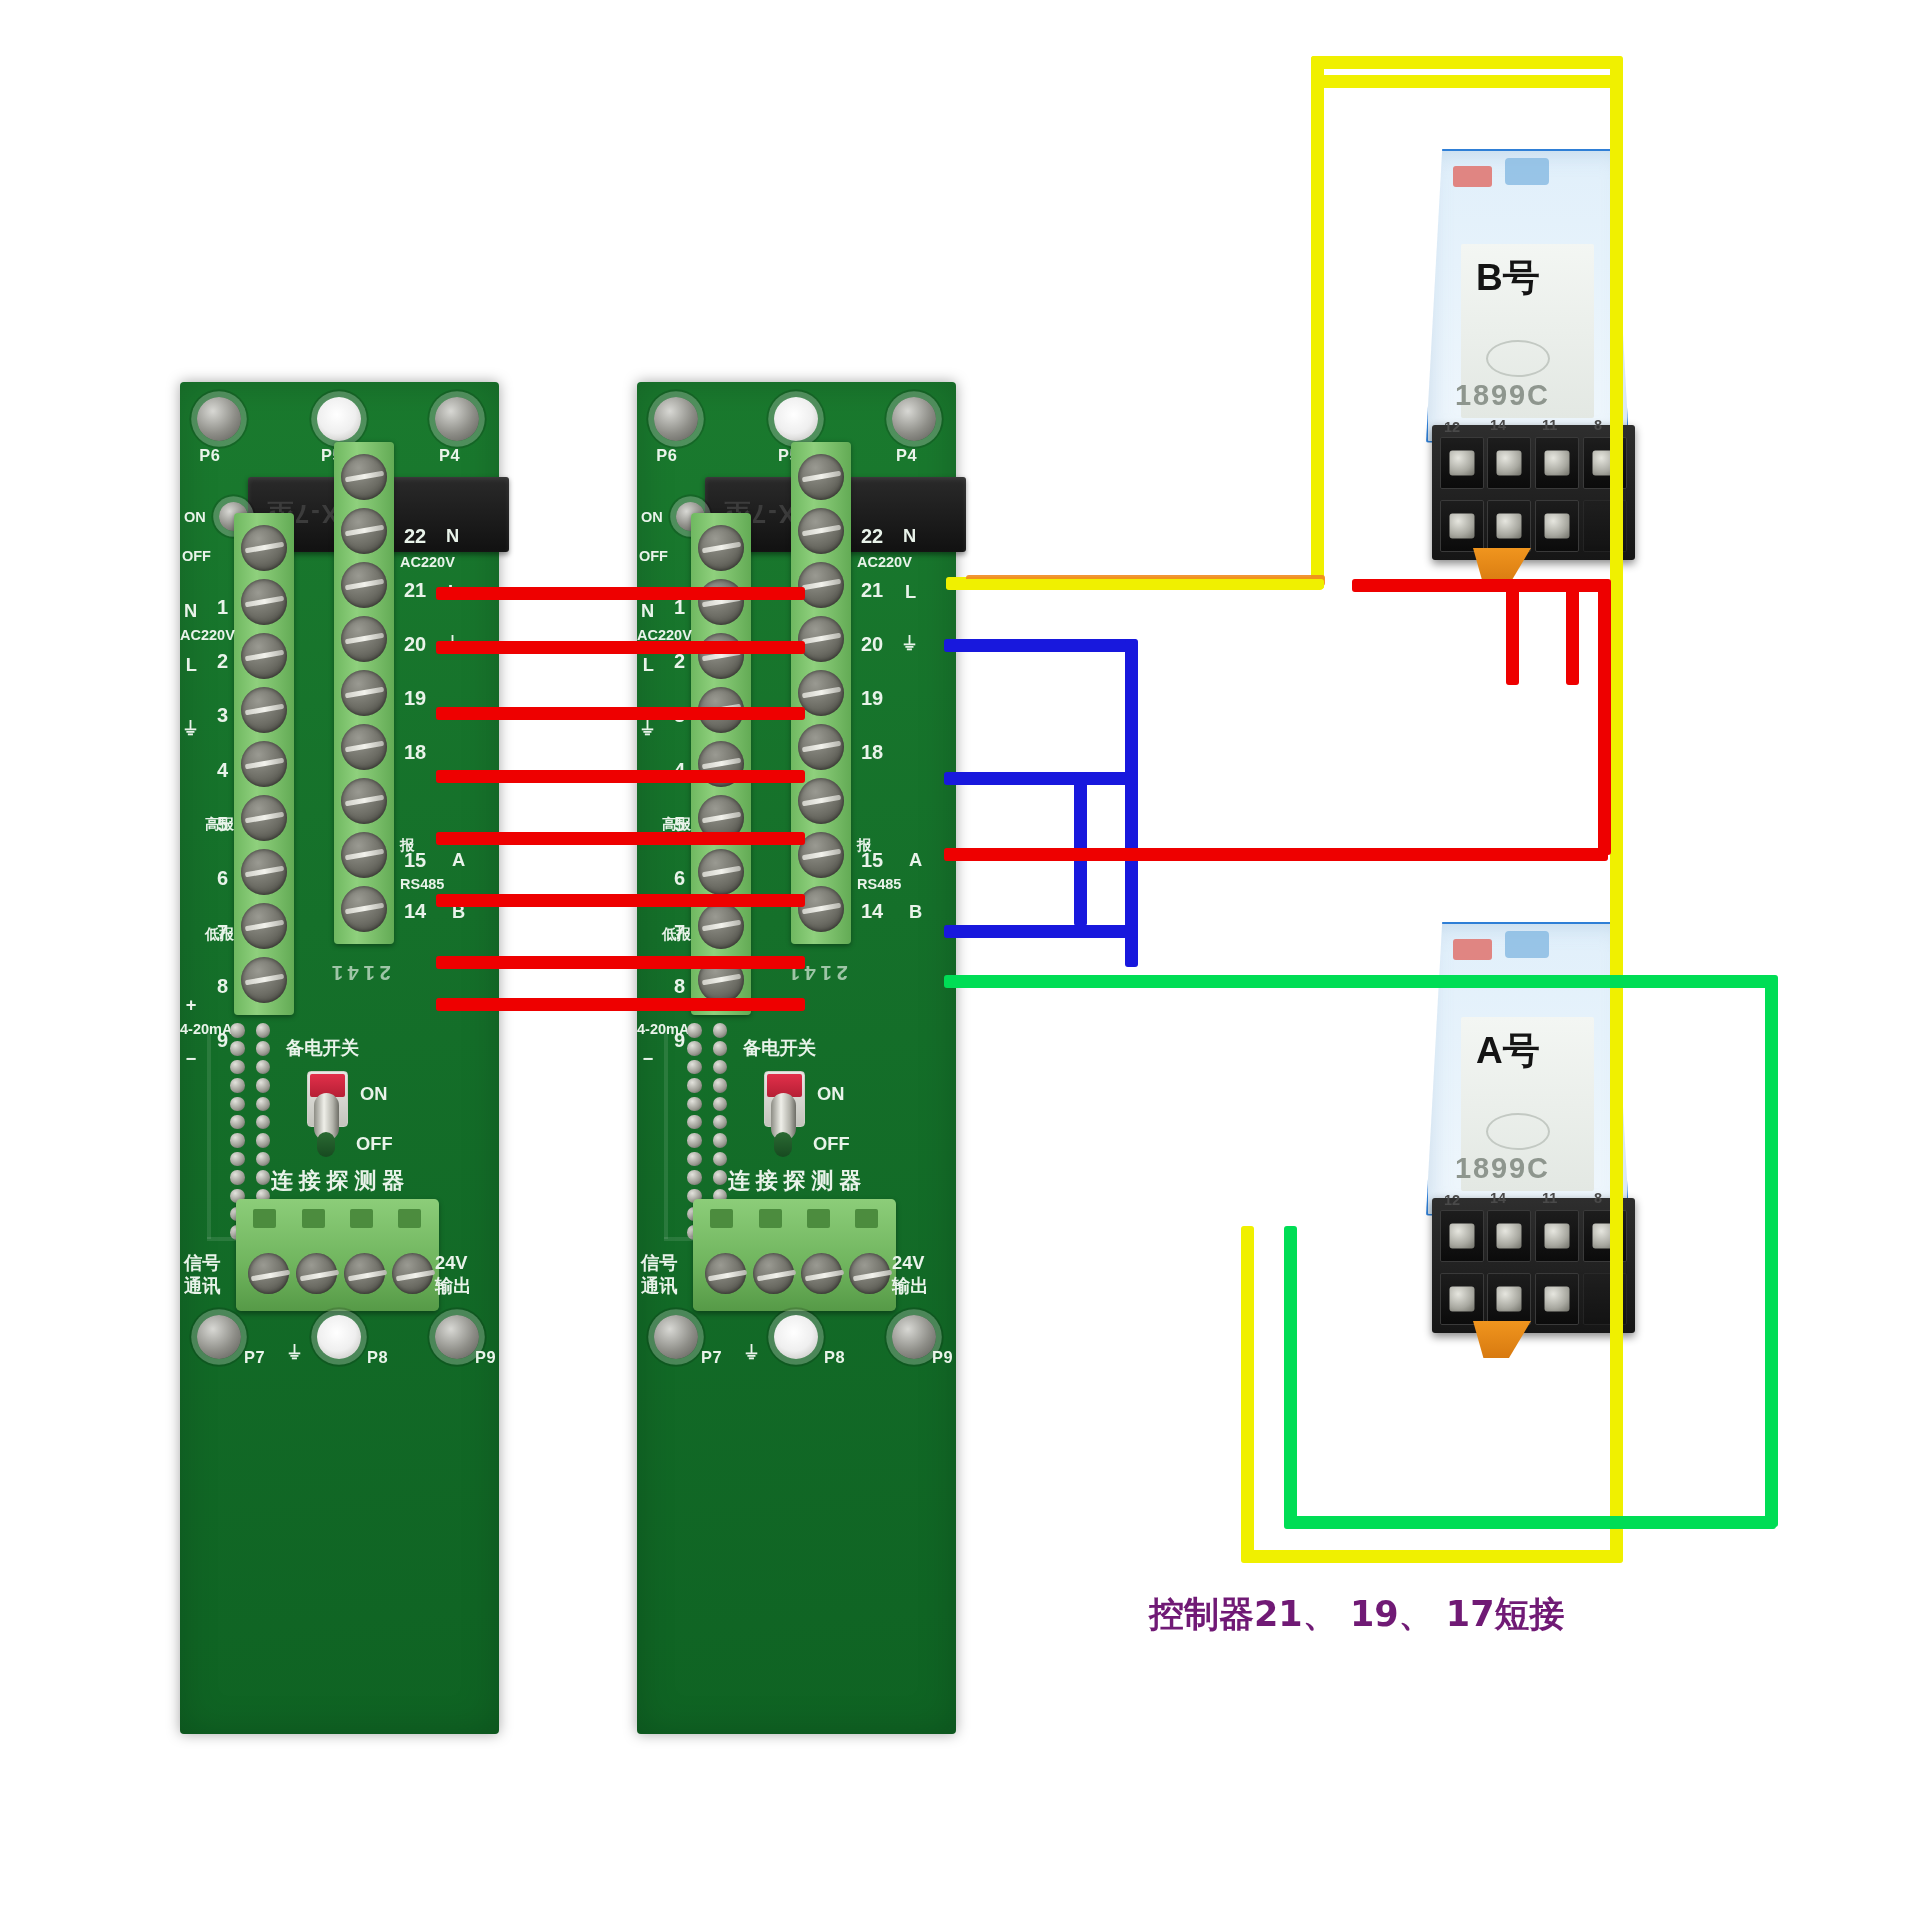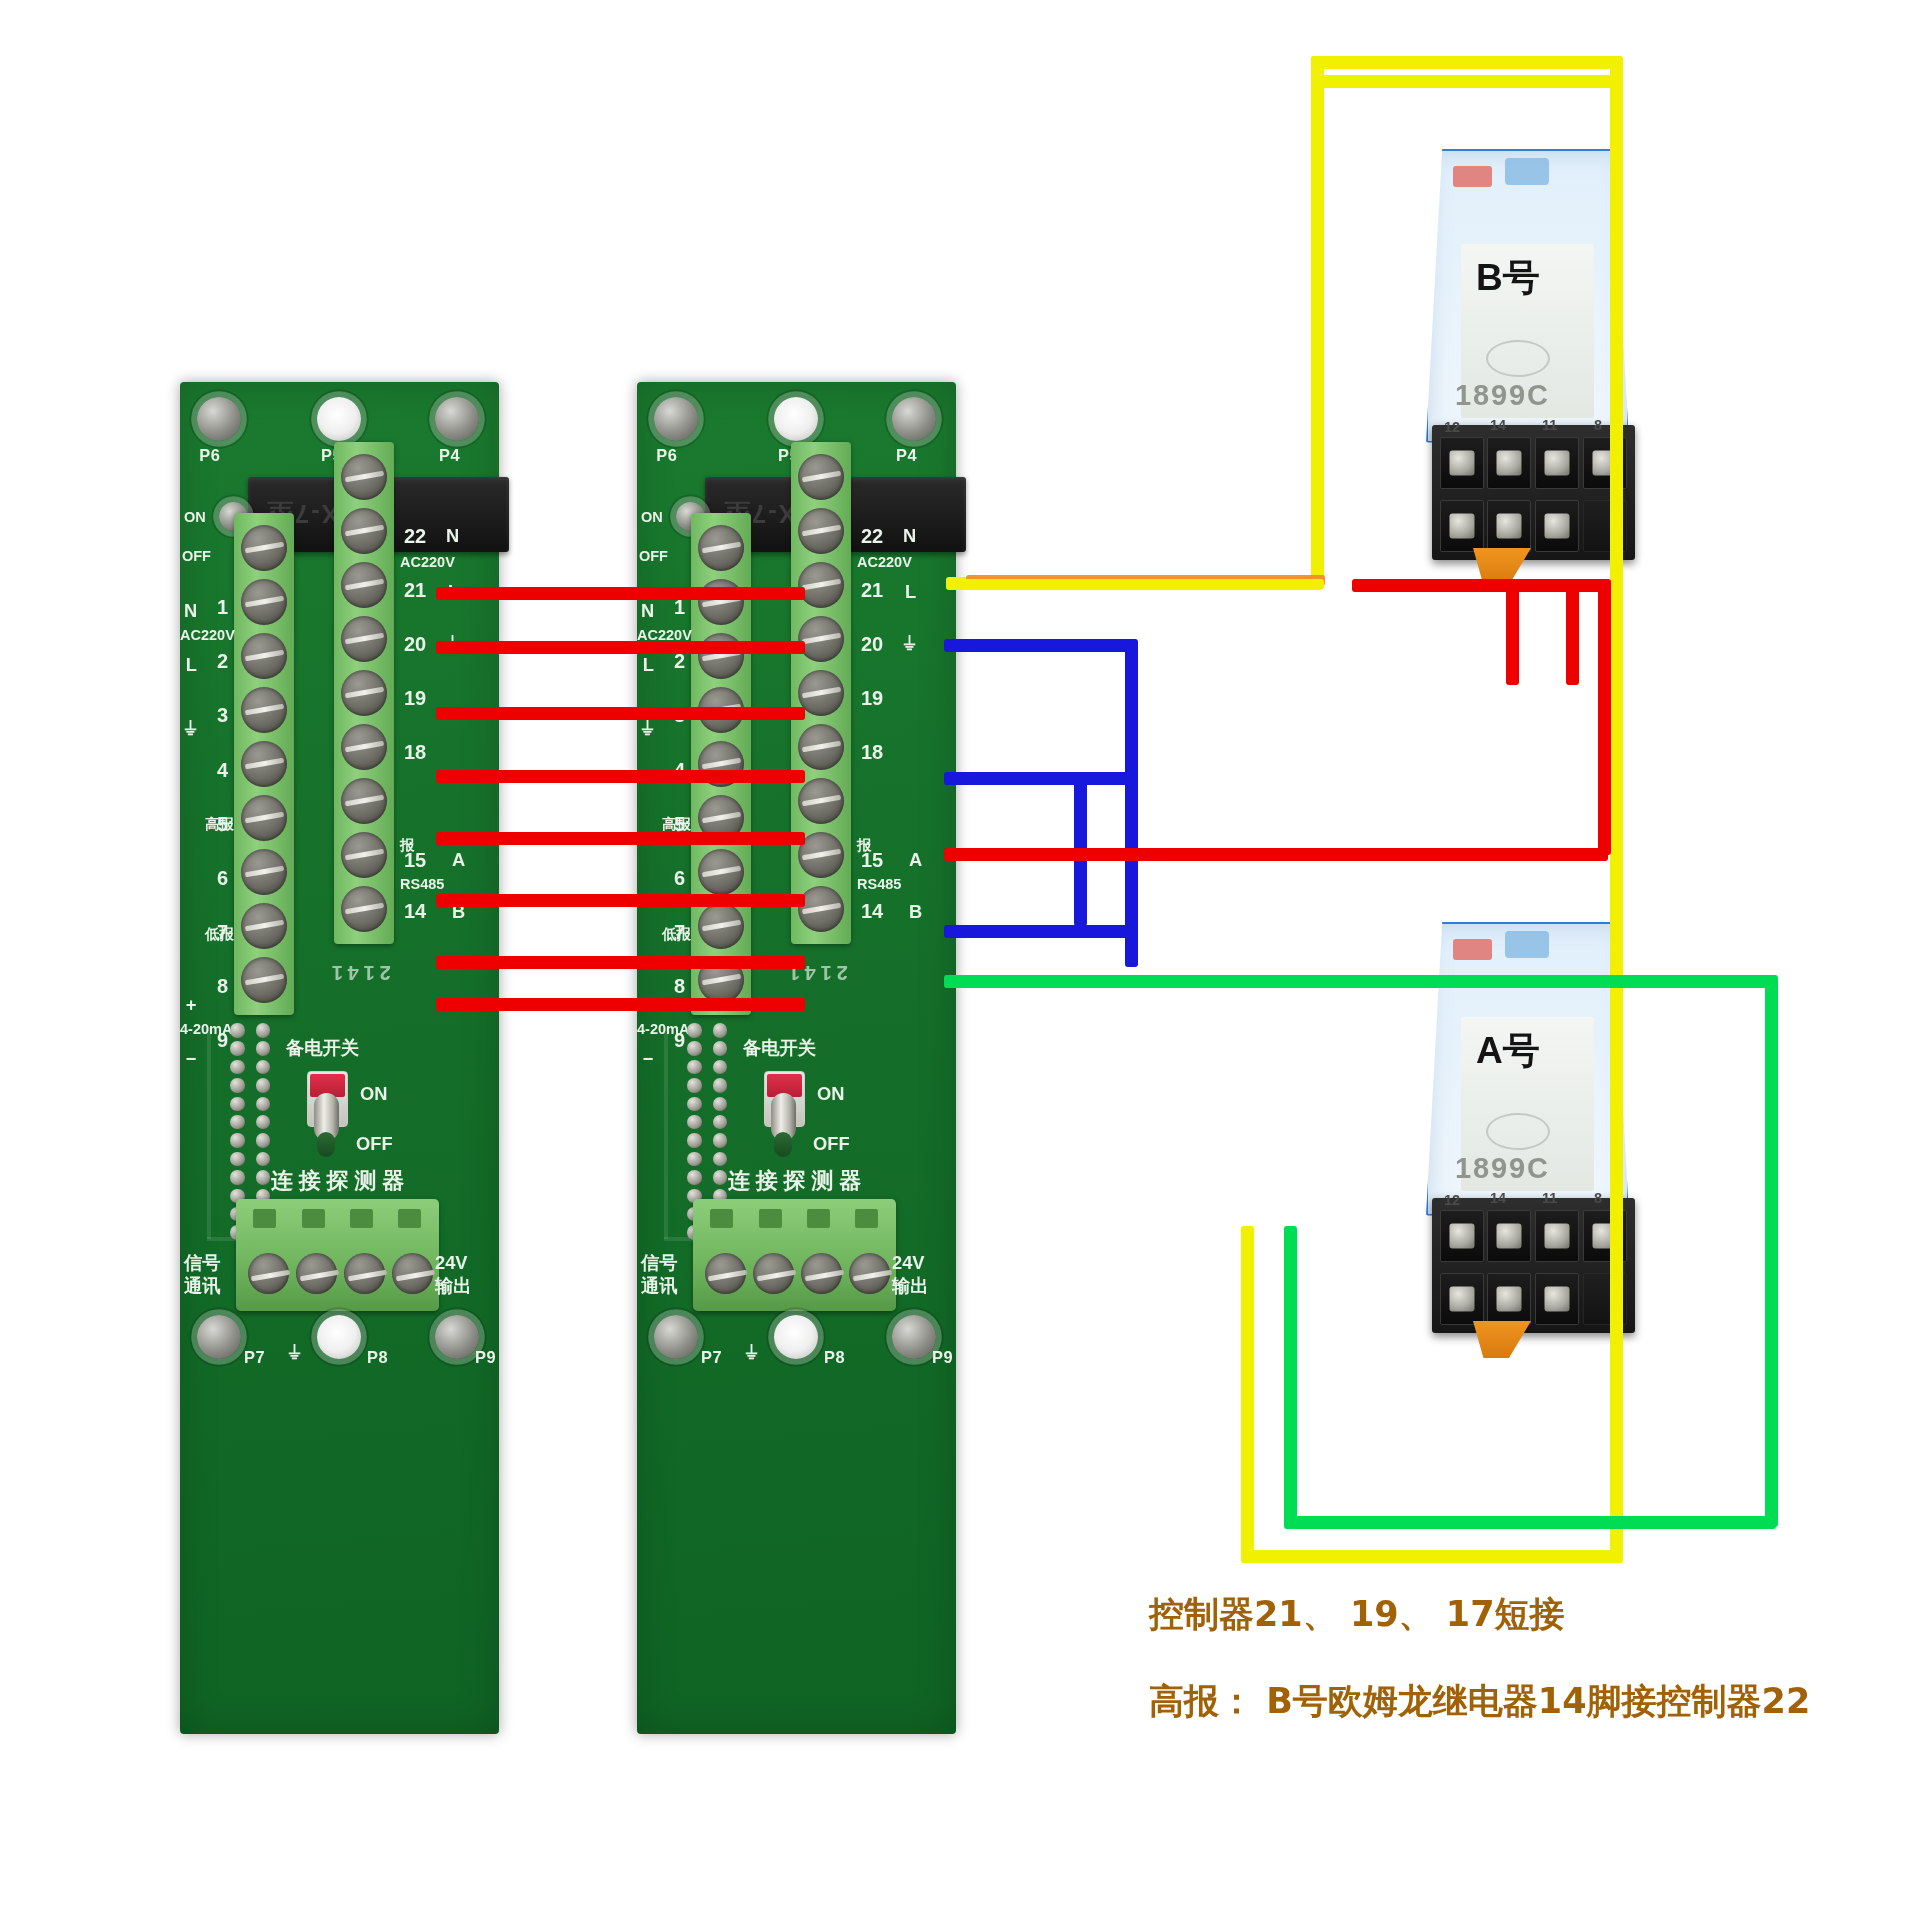--- a/index.html
+++ b/index.html
@@ -100,21 +100,21 @@
                  background:linear-gradient(180deg,#f0951e,#d87a10);
                  clip-path:polygon(0 0,100% 0,62% 100%,18% 100%);}
   .relay .pinnum{position:absolute;color:#4a4a4a;font-size:14.5px;font-weight:bold;}
 
   
   .w{position:absolute;border-radius:2.9px;}
   .w.h{height:12.6px;}
   .w.v{width:12.6px;}
 
   
-  .caption{position:absolute;color:#a16207;font-weight:bold;white-space:nowrap;
+  .caption{position:absolute;color:#701a75;font-weight:bold;white-space:nowrap;
            font-family:"DejaVu Sans","Liberation Sans",sans-serif;}
 </style>
 </head>
 <body>
 
 <div class="stage">
 
   <div class="board b1">
 
     <div class="pad" style="left:17.4px;top:15.4px;"></div>
@@ -512,17 +512,16 @@
   <div class="w h" style="left:1352px;top:579px;width:257px;background:#ee0000;"></div>
   <div class="w v" style="left:1506px;top:579px;height:106px;background:#ee0000;"></div>
   <div class="w v" style="left:1566px;top:579px;height:106px;background:#ee0000;"></div>
 
   <div class="w h" style="left:944px;top:975px;width:832px;background:#00dd55;"></div>
   <div class="w v" style="left:1765px;top:975px;height:552px;background:#00dd55;"></div>
   <div class="w h" style="left:1284px;top:1516px;width:492px;background:#00dd55;"></div>
   <div class="w v" style="left:1284px;top:1226px;height:299px;background:#00dd55;"></div>
 
   <div class="caption" style="left:1149px;top:1591px;font-size:35px;">控制器21、 19、 17短接</div>
-  <div class="caption" style="left:1149px;top:1678px;font-size:35px;">高报： B号欧姆龙继电器14脚接控制器22</div>
   <div class="caption" style="left:1224px;top:1929px;font-size:35px;">欧姆龙继电器13脚接控制器16</div>
 
 </div>
 
 
 </body></html>

